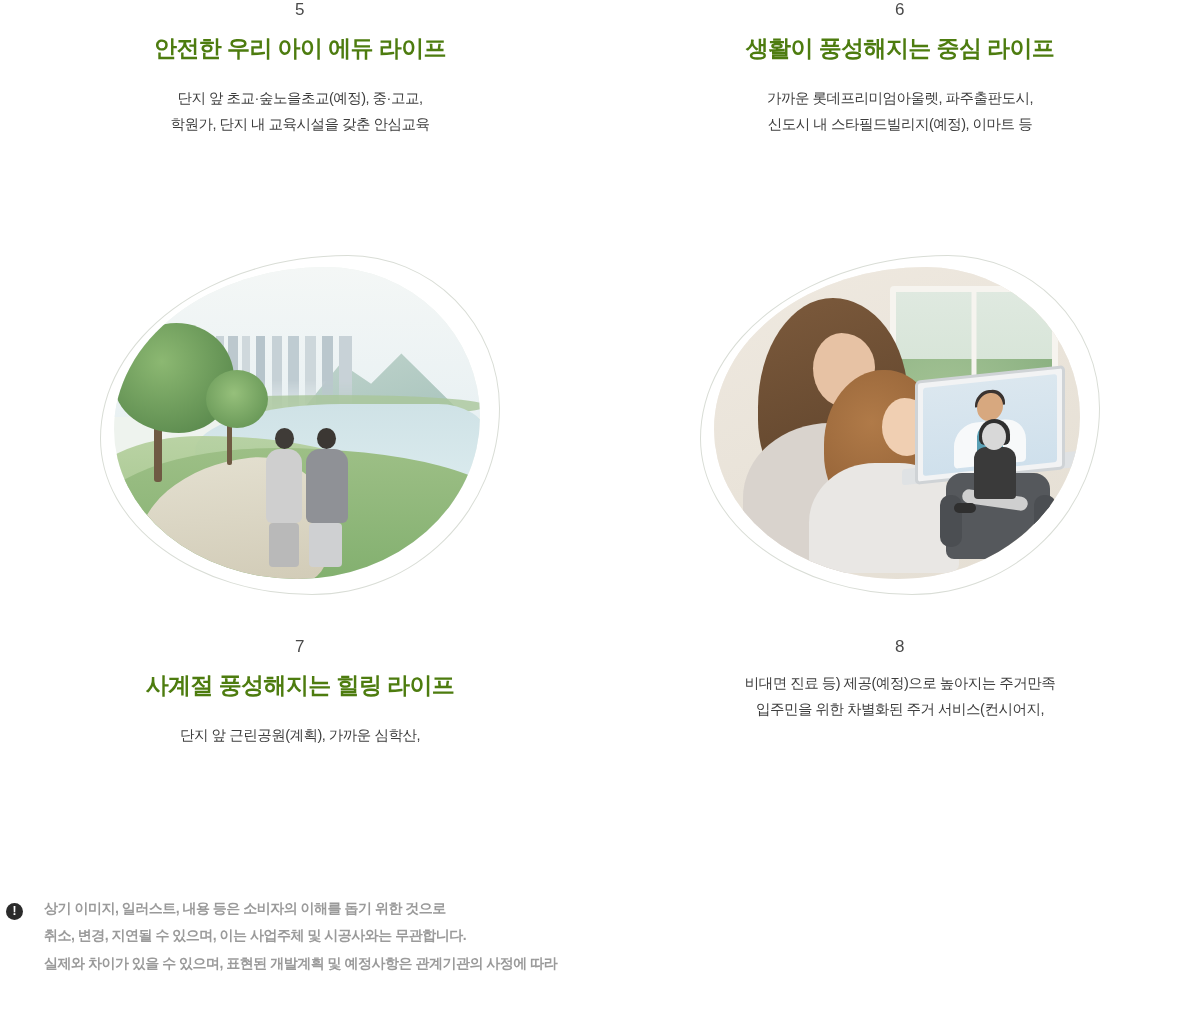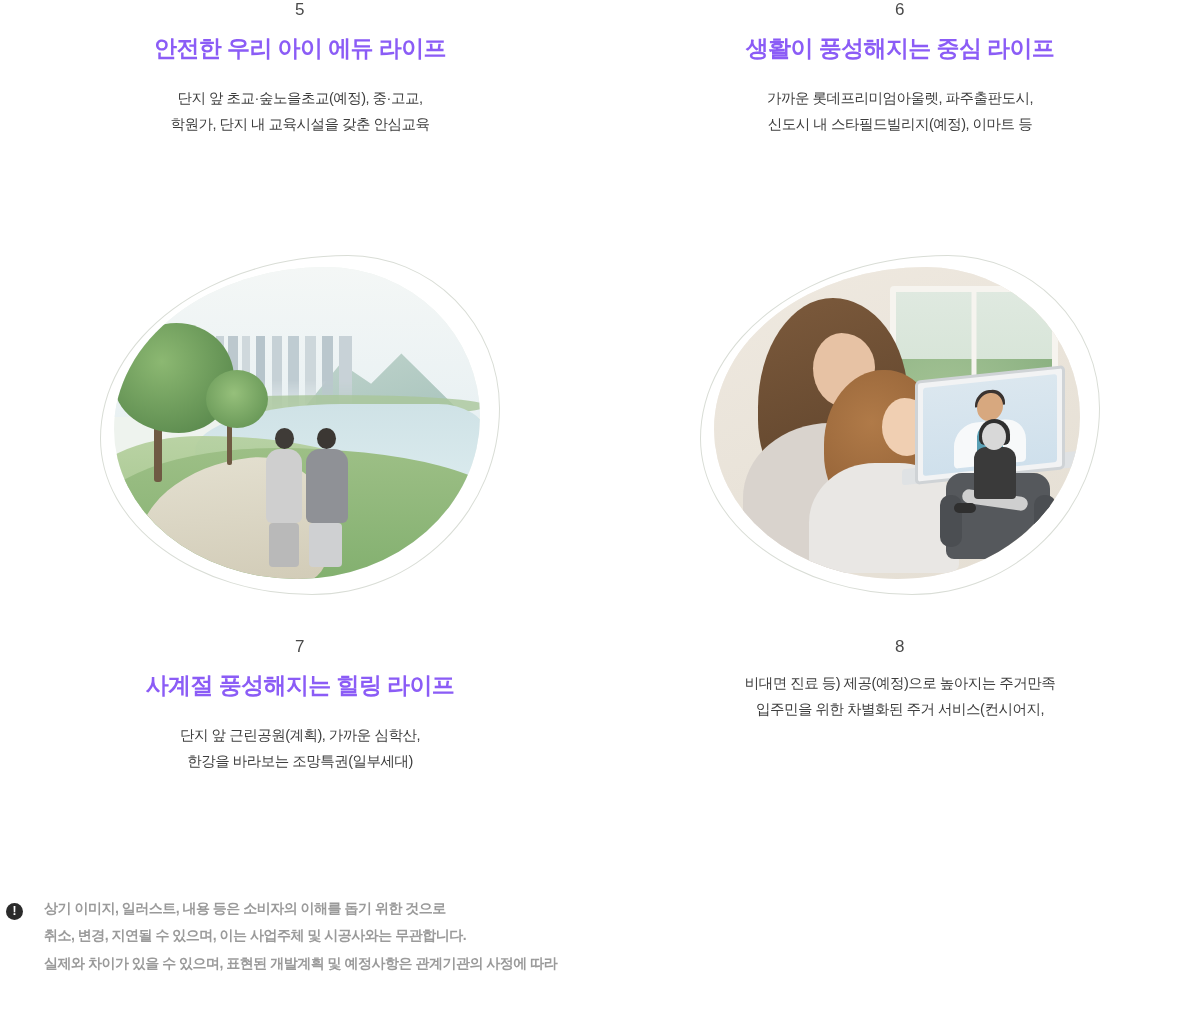--- a/index.html
+++ b/index.html
@@ -30,21 +30,21 @@
     font-size: 17px;
     font-weight: 400;
     color: #4a4a4a;
     letter-spacing: 0.5px;
     line-height: 1.2;
     margin-bottom: 14px;
   }
   .feature .headline {
     font-size: 23px;
     font-weight: 700;
-    color: #8b5cf6;
+    color: #4d7c0f;
     letter-spacing: -0.6px;
     line-height: 1.3;
     margin-bottom: 22px;
   }
   .feature .desc {
     font-size: 14.5px;
     font-weight: 400;
     color: #3d3d3d;
     letter-spacing: -0.5px;
     line-height: 1.75;
@@ -383,21 +383,20 @@
         </div>
       </div>
     </div>
   </div>
 
   <div class="feature" id="feat-7">
     <div class="num">7</div>
     <div class="headline">사계절 풍성해지는 힐링 라이프</div>
     <div class="desc">
       <span class="line">단지 앞 근린공원(계획), 가까운 심학산,</span>
-      <span class="line">한강을 바라보는 조망특권(일부세대)</span>
     </div>
   </div>
 
   <div class="feature" id="feat-8">
     <div class="num">8</div>
     <div class="desc">
       <span class="line">비대면 진료 등) 제공(예정)으로 높아지는 주거만족</span>
       <span class="line">입주민을 위한 차별화된 주거 서비스(컨시어지,</span>
     </div>
   </div>

